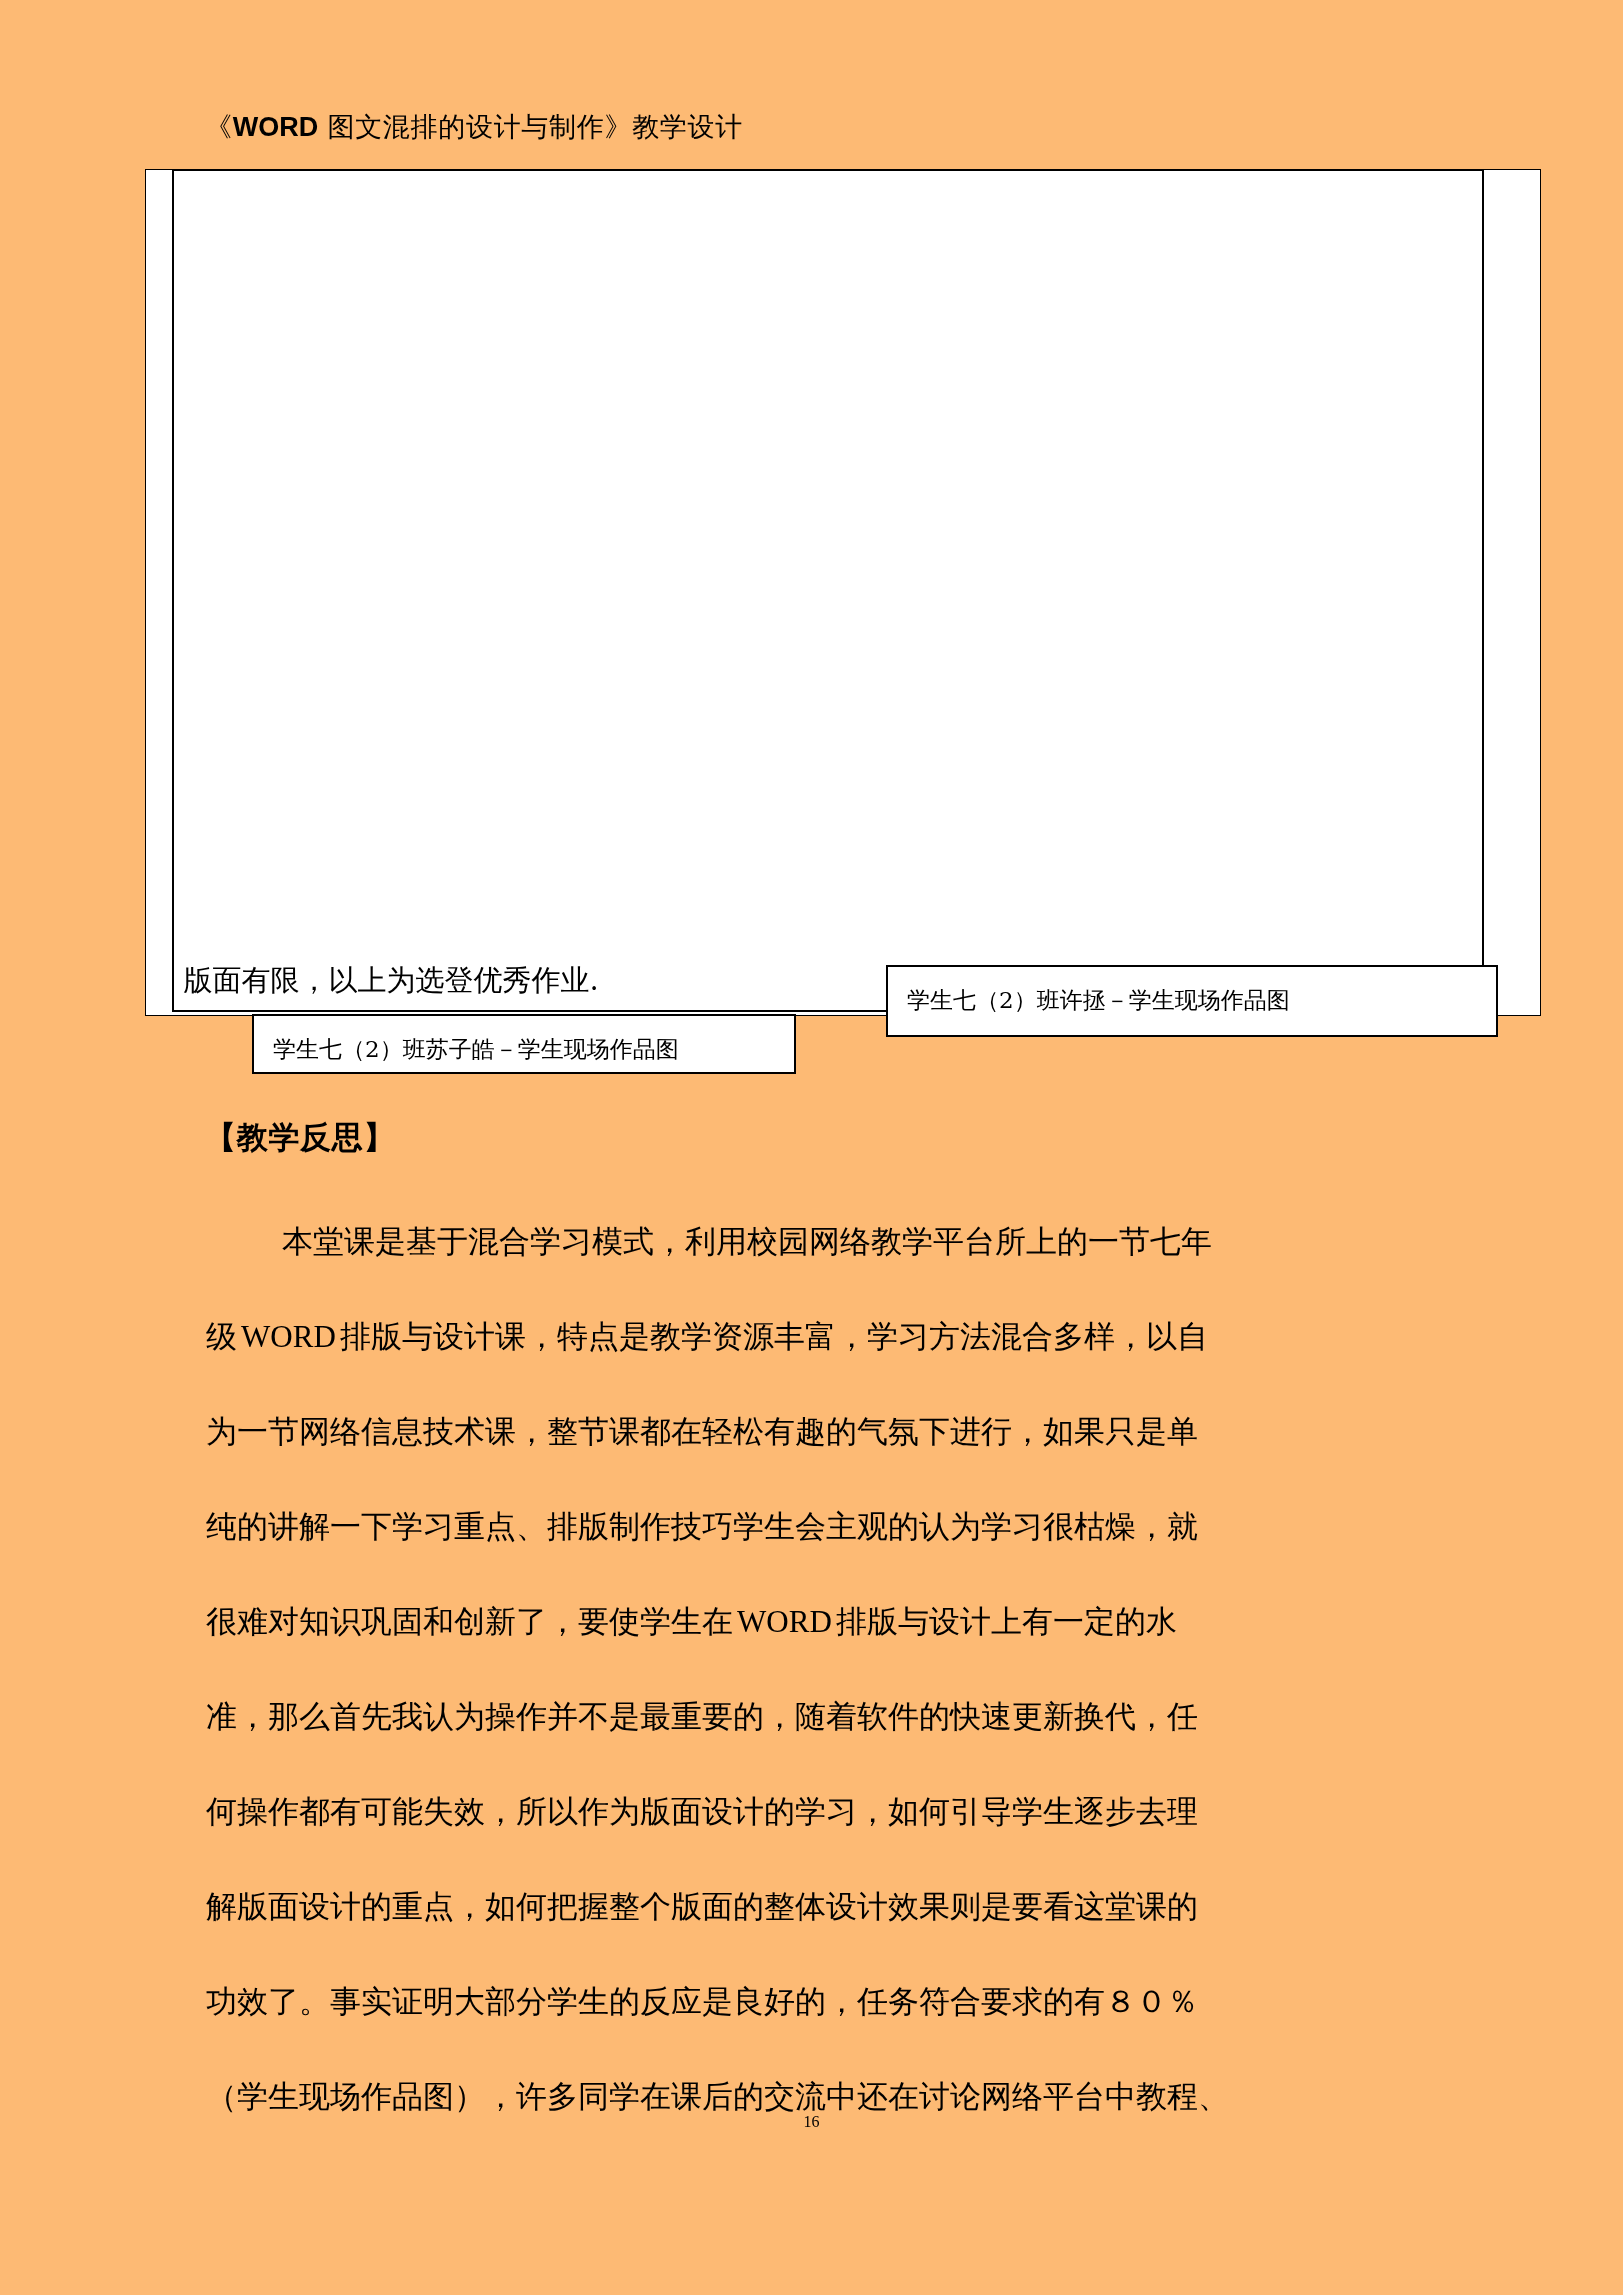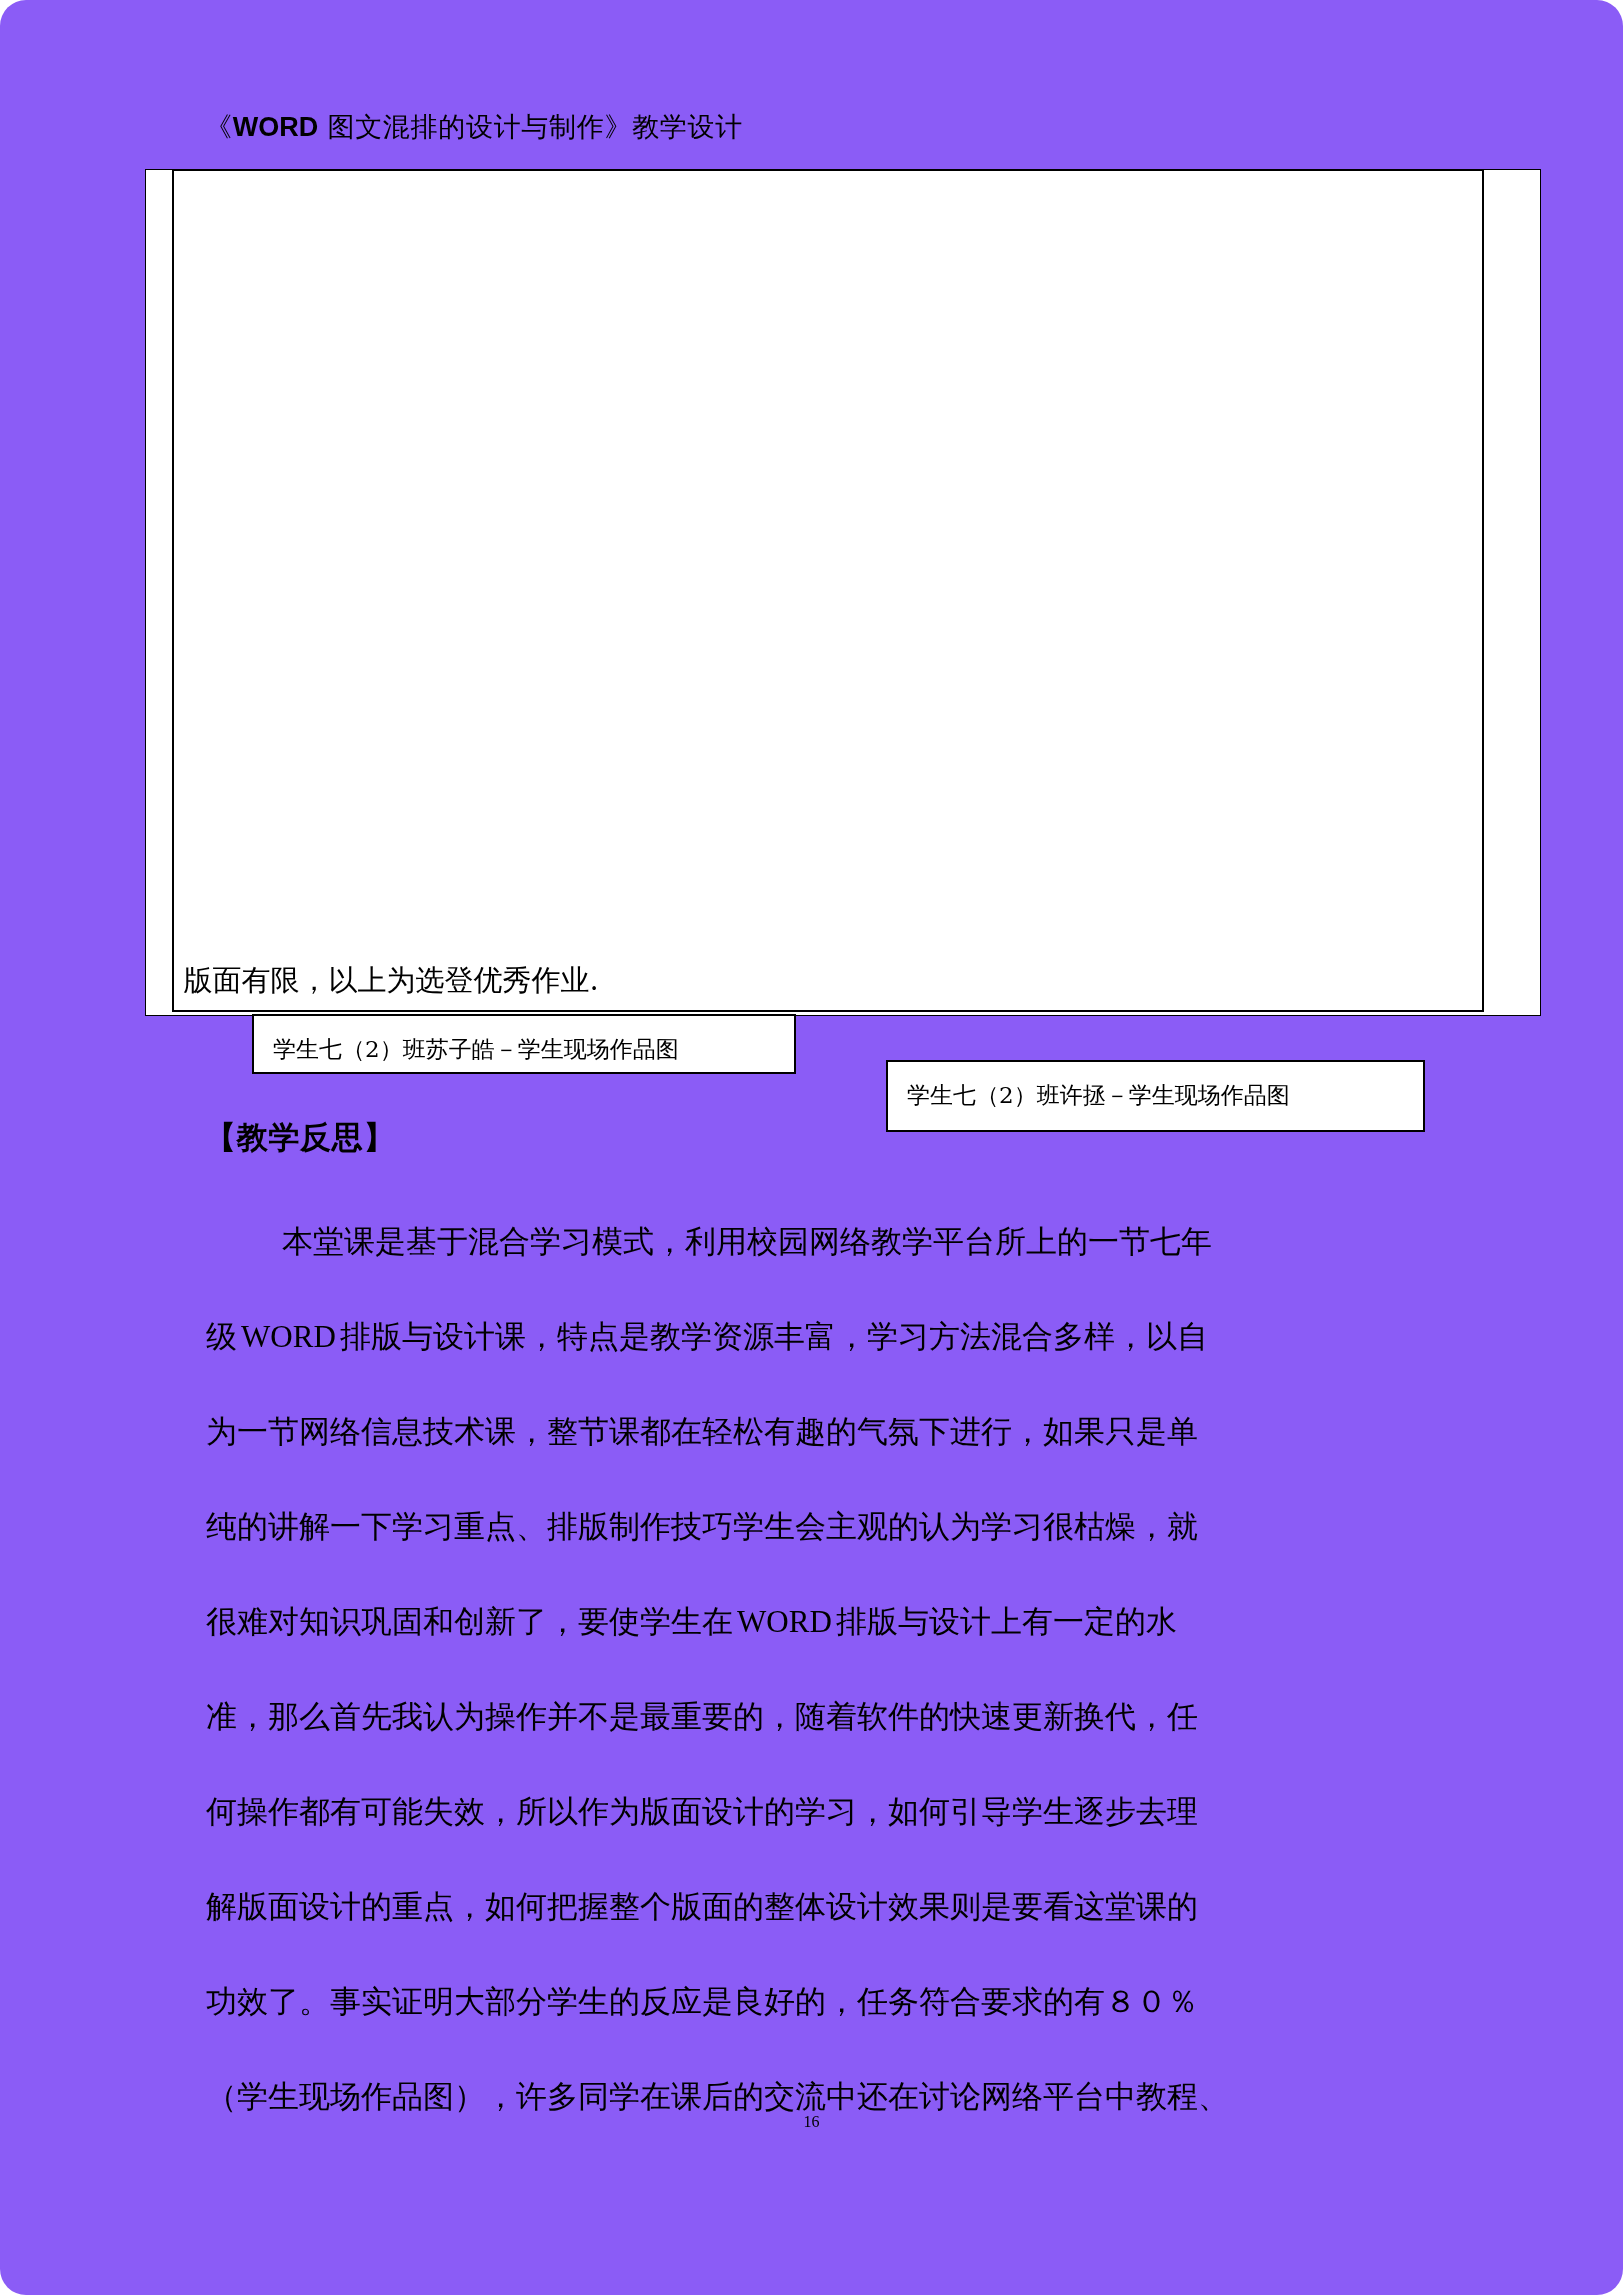--- a/index.html
+++ b/index.html
@@ -13,22 +13,21 @@
     position: relative;
     font-family: "Liberation Serif", "DejaVu Serif", serif;
     color: #000000;
     overflow: hidden;
   }
 
   
   .page {
     position: absolute;
     inset: 0;
-    background: #8b5cf6;
-    border-radius: 26px;
+    background: #fdba74;
   }
 
   
   .header {
     position: absolute;
     left: 205px;
     top: 109px;
     width: 1295px;
     height: 48px;
     font-size: 27px;
@@ -103,22 +102,22 @@
   }
   .caption-left {
     left: 240px;
     top: 1014px;
     width: 544px;
     height: 60px;
     margin-left: 12px;
   }
   .caption-right {
     left: 886px;
-    top: 1060px;
-    width: 539px;
+    top: 965px;
+    width: 612px;
     height: 72px;
   }
 
   
   .section-heading {
     position: absolute;
     left: 205px;
     top: 1117px;
     font-size: 31px;
     font-weight: 700;

